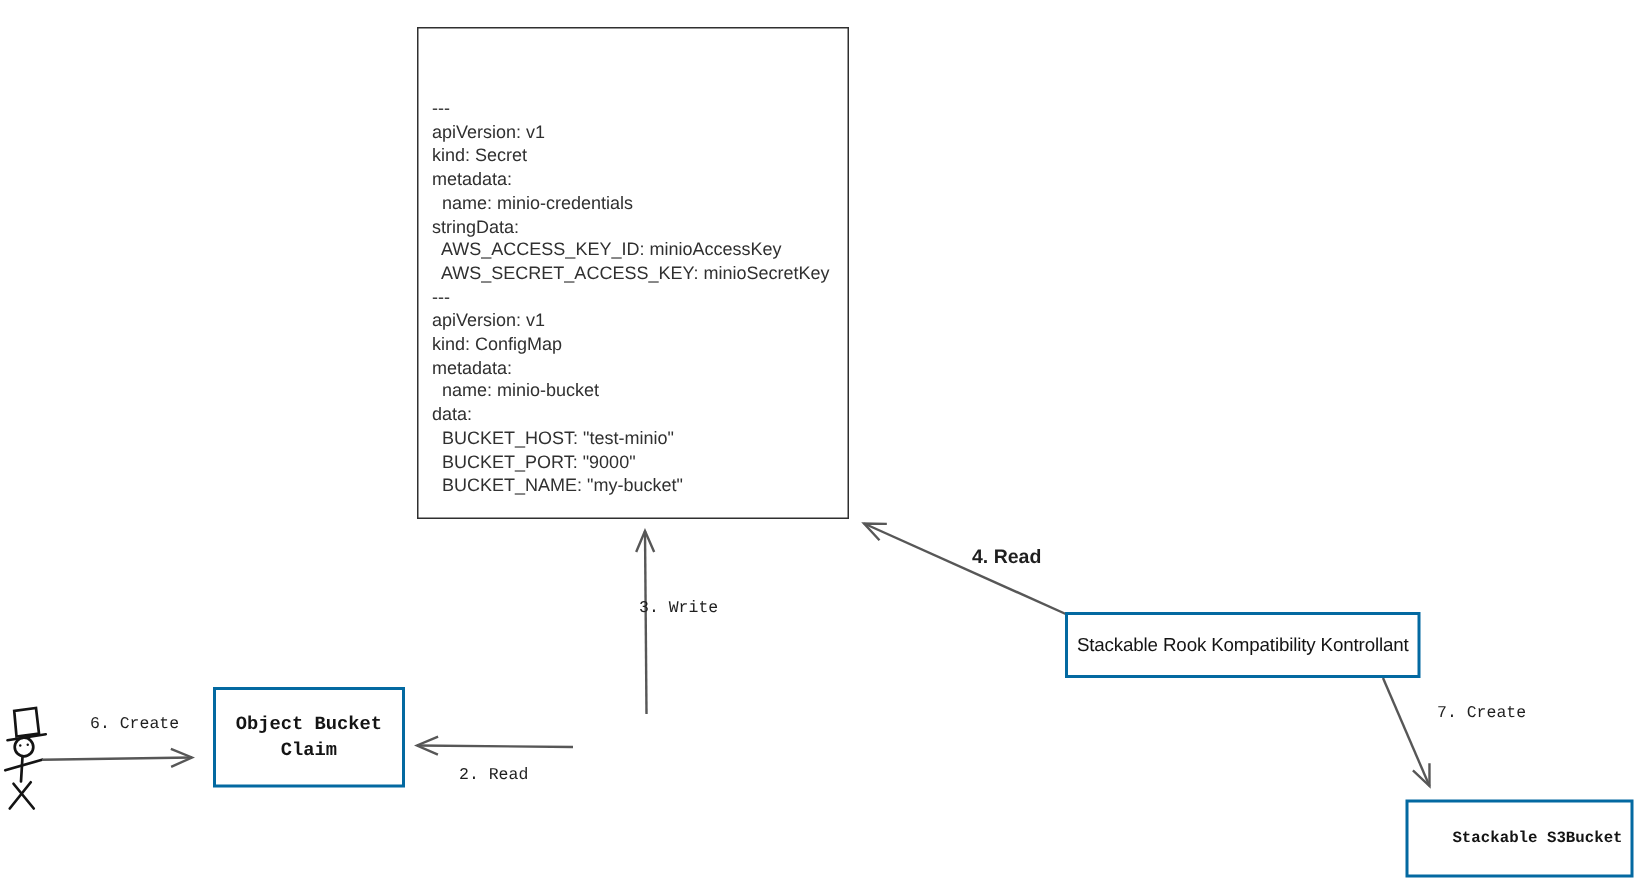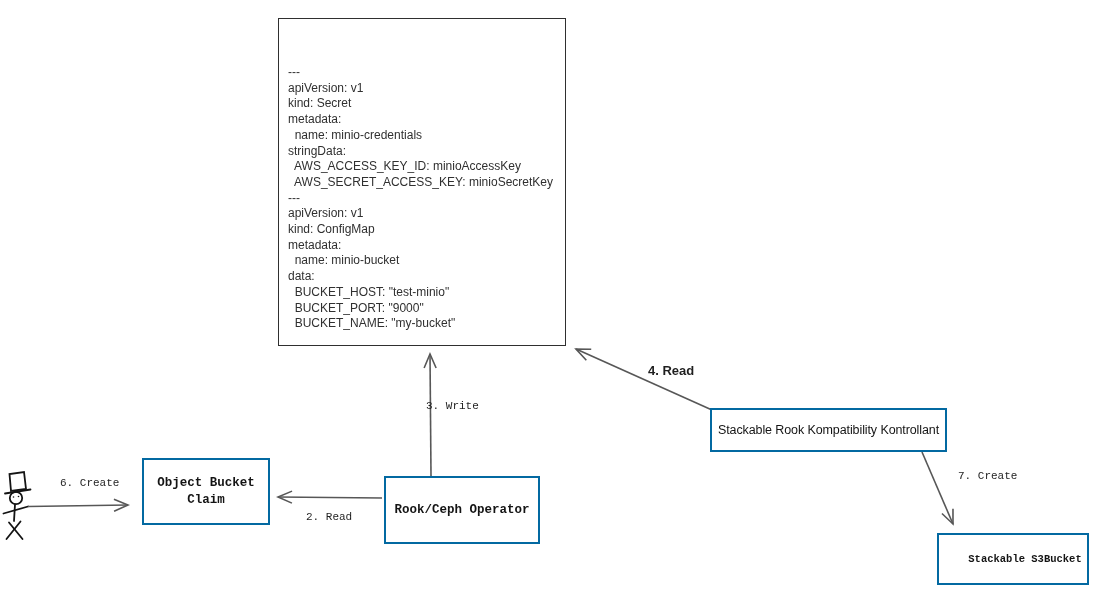--- a/index.html
+++ b/index.html
@@ -162,23 +162,20 @@
 data:
   BUCKET_HOST: "test-minio"
   BUCKET_PORT: "9000"
   BUCKET_NAME: "my-bucket"</pre>
   </div>
 
   <div class="box node node-mono obc-box">
     <span>Object Bucket Claim</span>
   </div>
 
-  <div class="box node node-mono op-box">
-    <span>Rook/Ceph Operator</span>
-  </div>
 
   <div class="box node kon-box">
     <span>Stackable Rook Kompatibility Kontrollant</span>
   </div>
 
   <div class="box node node-mono s3-box">
     <span>Stackable S3Bucket</span>
   </div>
 
   <span class="elabel elabel-mono l1">6. Create</span>

